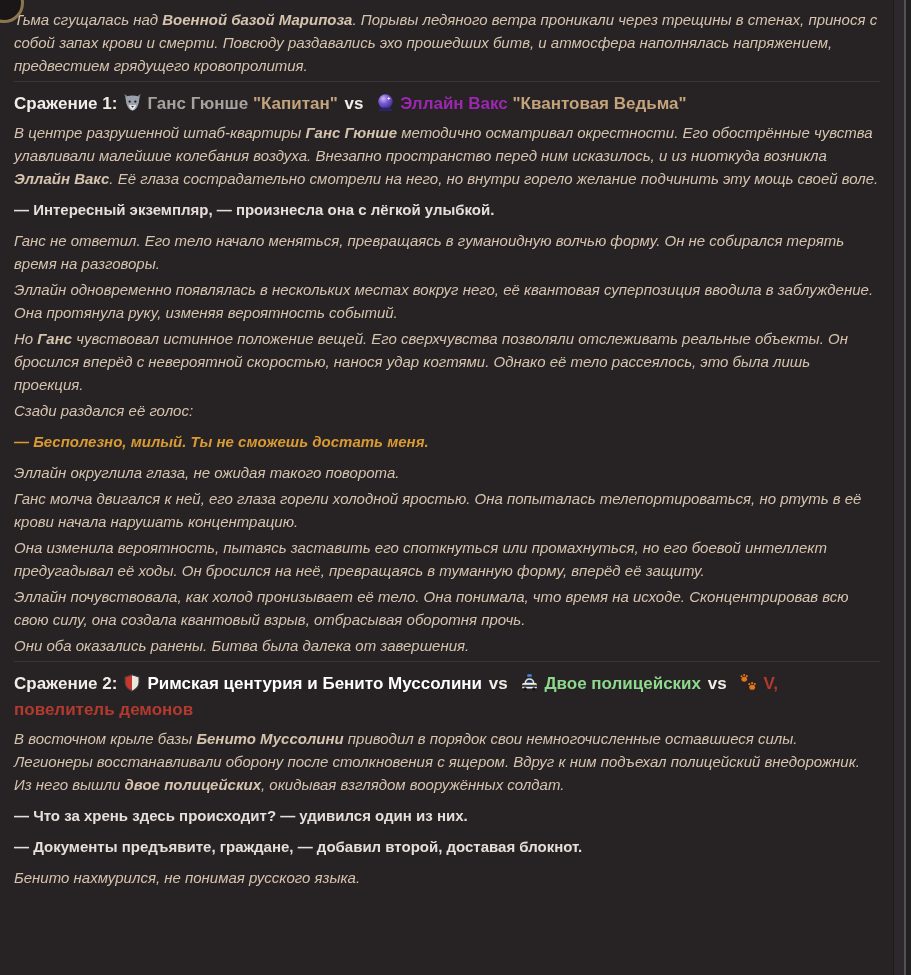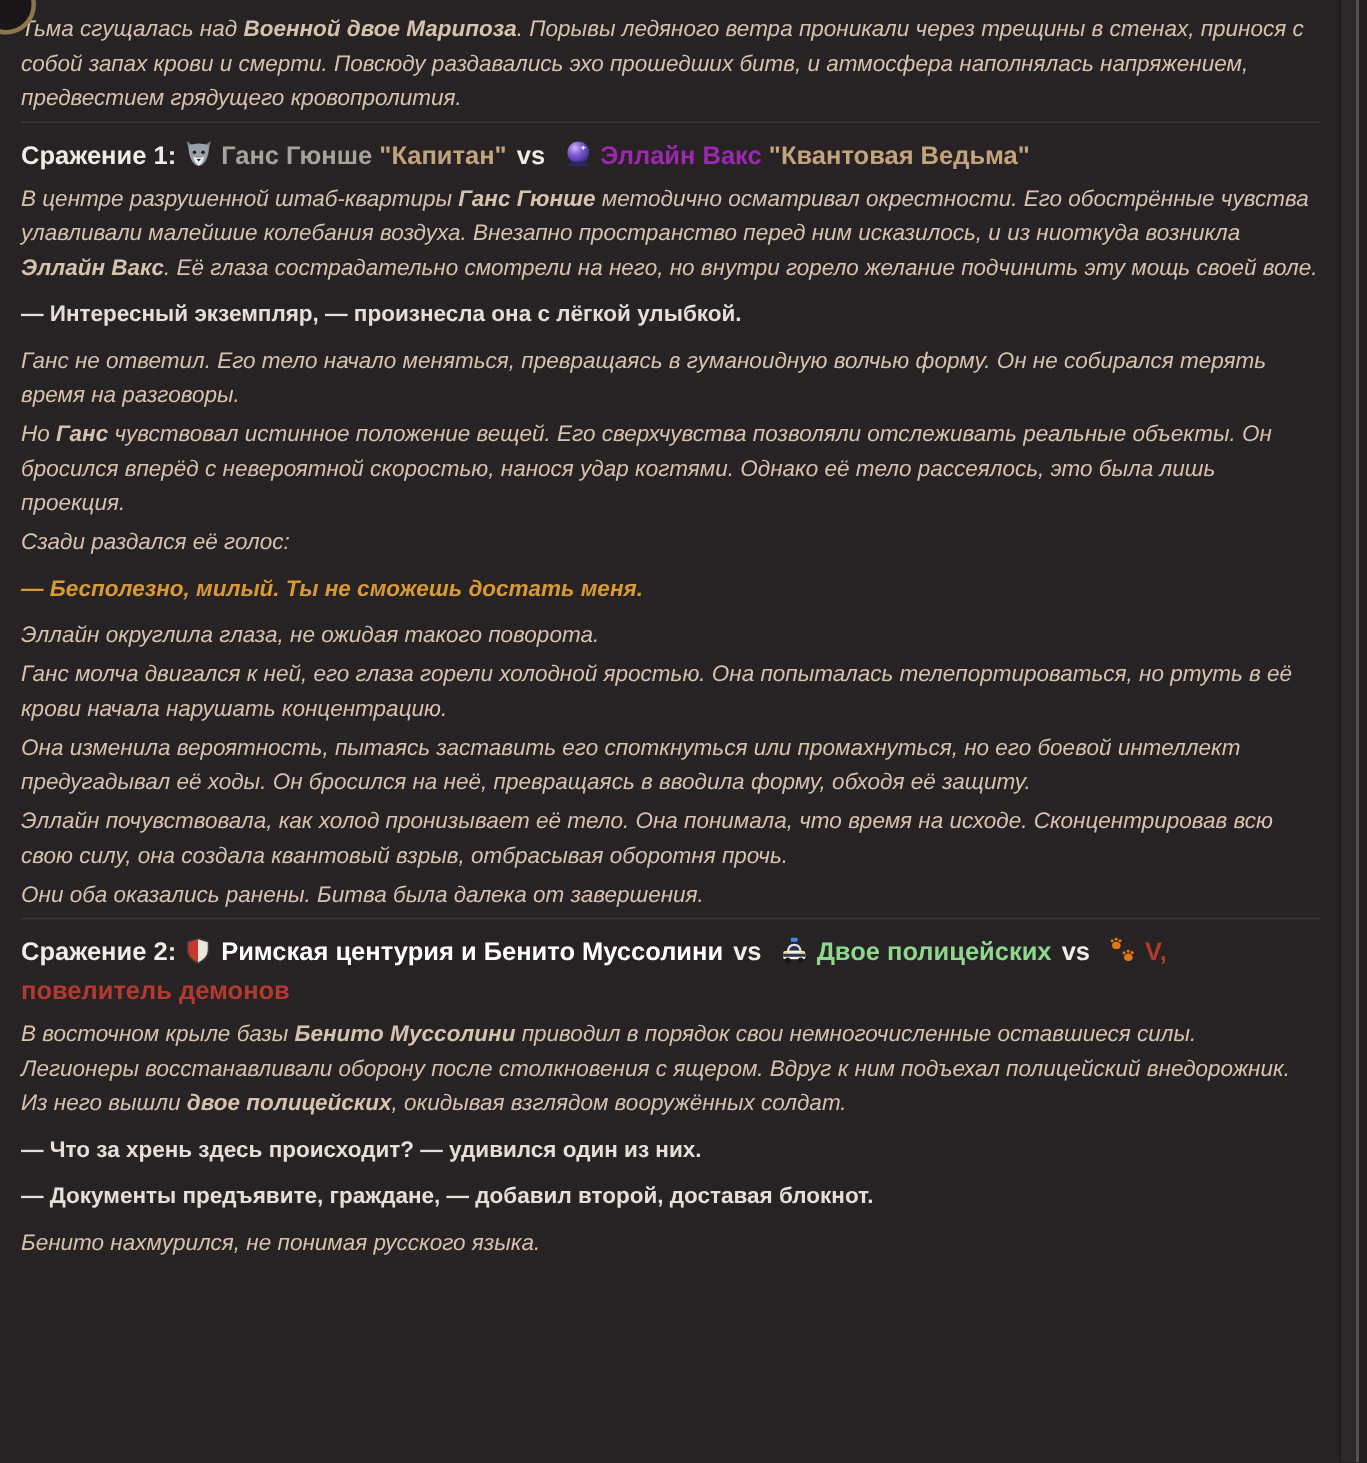--- a/index.html
+++ b/index.html
@@ -35,21 +35,21 @@
   }
   .scrollbar .edge{position:absolute;top:0;right:0;width:5px;height:100%;background:#221f21;}
   .scrollbar .thumb{position:absolute;top:0;right:5px;width:2px;height:100%;background:#565052;}
 </style>
 </head>
 <body>
 
 <div class="page">
   <div class="avatar"></div>
   <div class="content" id="content">
-      <p class="narrative"><span>Тьма сгущалась над </span><span class="b">Военной двое Марипоза</span><span>. Порывы ледяного ветра проникали через трещины в стенах, принося с собой запах крови и смерти. Повсюду раздавались эхо прошедших битв, и атмосфера наполнялась напряжением, предвестием грядущего кровопролития.</span></p>
+      <p class="narrative"><span>Тьма сгущалась над </span><span class="b">Военной базой Марипоза</span><span>. Порывы ледяного ветра проникали через трещины в стенах, принося с собой запах крови и смерти. Повсюду раздавались эхо прошедших битв, и атмосфера наполнялась напряжением, предвестием грядущего кровопролития.</span></p>
       <h3 class="battle"><span>Сражение 1:</span><span class="icon"><svg viewBox="0 0 20 20" width="19" height="19">
             <polygon points="1.5,1 7,5 3.5,9" fill="#7d838c"></polygon>
             <polygon points="18.5,1 13,5 16.5,9" fill="#7d838c"></polygon>
             <path d="M3,4 Q10,1.5 17,4 Q17.5,11 14.5,15.5 Q12.5,18.5 10,18.5 Q7.5,18.5 5.5,15.5 Q2.5,11 3,4 Z" fill="#99a0a9"></path>
             <path d="M6,12 Q10,14 14,12 Q13,16.5 10,18.5 Q7,16.5 6,12 Z" fill="#e9eaec"></path>
             <circle cx="7" cy="9" r="1.2" fill="#1c1c1c"></circle>
             <circle cx="13" cy="9" r="1.2" fill="#1c1c1c"></circle>
             <path d="M8.6,13.6 h2.8 L10,15.4 Z" fill="#1c1c1c"></path>
           </svg></span><span class="fname" style="color: rgb(168, 162, 158);">Ганс Гюнше</span> <span class="alias" style="color: rgb(195, 163, 123);">"Капитан"</span><span class="vs"> vs </span><span class="icon"><svg viewBox="0 0 20 20" width="19" height="19">
             <defs>
@@ -59,26 +59,27 @@
                 <stop offset="100%" stop-color="#3b2e8f"></stop>
               </radialGradient>
             </defs>
             <circle cx="10" cy="9" r="7.6" fill="url(#cbg)"></circle>
             <path d="M4.5,15.5 h11 l2,3.5 h-15 Z" fill="#2b2560"></path>
             <path d="M13.5,3.8 l0.5,1.5 1.5,0.5 -1.5,0.5 -0.5,1.5 -0.5,-1.5 -1.5,-0.5 1.5,-0.5 Z" fill="#ffffff"></path>
           </svg></span><span class="fname" style="color: rgb(156, 39, 176);">Эллайн Вакс</span> <span class="alias" style="color: rgb(195, 163, 123);">"Квантовая Ведьма"</span></h3>
       <p class="narrative"><span>В центре разрушенной штаб-квартиры </span><span class="b">Ганс Гюнше</span><span> методично осматривал окрестности. Его обострённые чувства улавливали малейшие колебания воздуха. Внезапно пространство перед ним исказилось, и из ниоткуда возникла </span><span class="b">Эллайн Вакс</span><span>. Её глаза сострадательно смотрели на него, но внутри горело желание подчинить эту мощь своей воле.</span></p>
       <p class="dialogue"><span class="b">— Интересный экземпляр, — произнесла она с лёгкой улыбкой.</span></p>
       <p class="narrative"><span>Ганс не ответил. Его тело начало меняться, превращаясь в гуманоидную волчью форму. Он не собирался терять время на разговоры.</span></p>
+      <p class="narrative"><span>Эллайн одновременно появлялась в нескольких местах вокруг него, её квантовая суперпозиция вводила в заблуждение. Она протянула руку, изменяя вероятность событий.</span></p>
       <p class="narrative"><span>Но </span><span class="b">Ганс</span><span> чувствовал истинное положение вещей. Его сверхчувства позволяли отслеживать реальные объекты. Он бросился вперёд с невероятной скоростью, нанося удар когтями. Однако её тело рассеялось, это была лишь проекция.</span></p>
       <p class="narrative"><span>Сзади раздался её голос:</span></p>
       <p class="dialogue accent"><span class="b">— Бесполезно, милый. Ты не сможешь достать меня.</span></p>
       <p class="narrative"><span>Эллайн округлила глаза, не ожидая такого поворота.</span></p>
       <p class="narrative"><span>Ганс молча двигался к ней, его глаза горели холодной яростью. Она попыталась телепортироваться, но ртуть в её крови начала нарушать концентрацию.</span></p>
-      <p class="narrative"><span>Она изменила вероятность, пытаясь заставить его споткнуться или промахнуться, но его боевой интеллект предугадывал её ходы. Он бросился на неё, превращаясь в вводила форму, обходя её защиту.</span></p>
+      <p class="narrative"><span>Она изменила вероятность, пытаясь заставить его споткнуться или промахнуться, но его боевой интеллект предугадывал её ходы. Он бросился на неё, превращаясь в туманную форму, вперёд её защиту.</span></p>
       <p class="narrative"><span>Эллайн почувствовала, как холод пронизывает её тело. Она понимала, что время на исходе. Сконцентрировав всю свою силу, она создала квантовый взрыв, отбрасывая оборотня прочь.</span></p>
       <p class="narrative"><span>Они оба оказались ранены. Битва была далека от завершения.</span></p>
       <h3 class="battle"><span>Сражение 2:</span><span class="icon"><svg viewBox="0 0 20 20" width="18" height="18">
             <path d="M10,0.8 L17.8,3.2 V9.5 Q17.8,15.5 10,19.2 Q2.2,15.5 2.2,9.5 V3.2 Z" fill="#ece7dc"></path>
             <path d="M10,0.8 L2.2,3.2 V9.5 Q2.2,15.5 10,19.2 Z" fill="#c6382e"></path>
             <path d="M10,0.8 L17.8,3.2 V9.5 Q17.8,15.5 10,19.2 Q2.2,15.5 2.2,9.5 V3.2 Z" fill="none" stroke="#3a3a3a" stroke-width="1.2"></path>
           </svg></span><span class="fname" style="color: #ffffff;">Римская центурия и Бенито Муссолини</span><span class="vs"> vs </span><span class="icon"><svg viewBox="0 0 20 20" width="19" height="19">
             <rect x="7.6" y="1.2" width="4.8" height="2.8" rx="0.9" fill="#3f8ae0"></rect>
             <path d="M4.6,11.2 Q5.2,5.4 10,5.4 Q14.8,5.4 15.4,11.2 Z" fill="#dde2e8"></path>
             <path d="M6.4,10.2 Q6.9,7 10,7 Q13.1,7 13.6,10.2 Z" fill="#25303c"></path>

